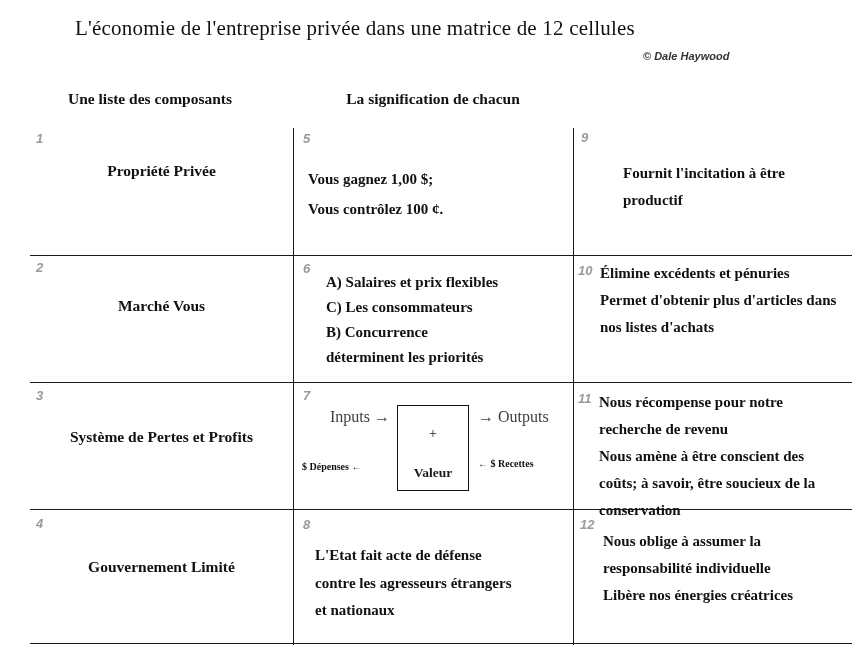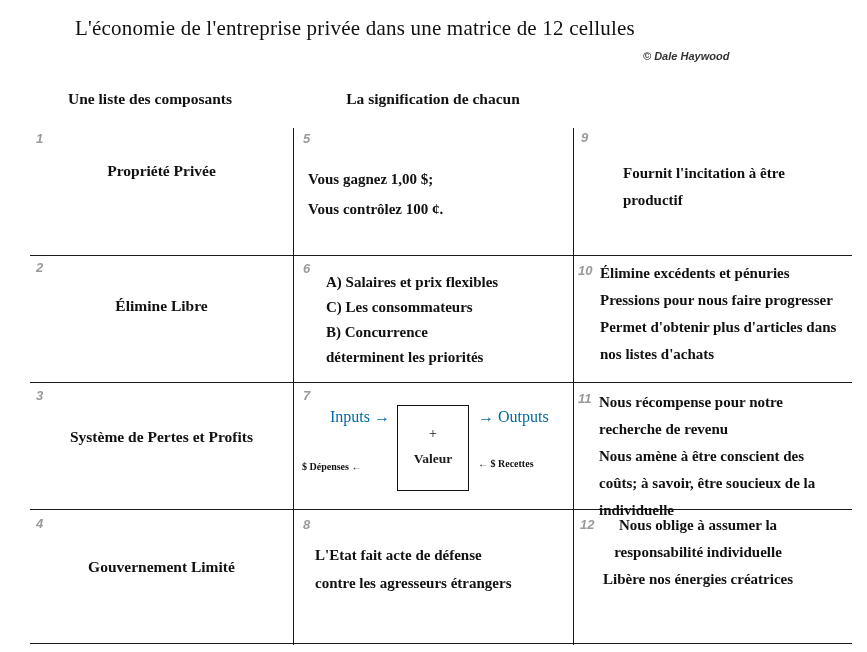--- a/index.html
+++ b/index.html
@@ -55,35 +55,35 @@
     font-size:15.5px;font-weight:700;color:#111;
   }
   .l1{top:162px;} .l2{top:297px;} .l3{top:428px;} .l4{top:558px;}
   .lines{position:absolute;font-size:15px;font-weight:700;color:#111;}
   .c5{left:308px;top:164px;line-height:30px;}
   .c6{left:326px;top:270px;line-height:25px;}
   .c8{left:315px;top:542px;line-height:27.5px;}
   .c9{left:623px;top:160px;line-height:27px;}
   .c10{left:600px;top:260px;line-height:27px;}
   .c11{left:599px;top:389px;line-height:27px;}
-  .c12{left:603px;top:512px;line-height:27px;text-align:center;}
+  .c12{left:603px;top:528px;line-height:27px;}
   
-  .d7-io{position:absolute;font-size:16px;font-weight:400;color:#0369a1;}
+  .d7-io{position:absolute;font-size:16px;font-weight:400;color:#404040;}
   .d7-inputs{left:330px;top:408px;}
   .d7-outputs{left:478px;top:408px;}
   .d7-money{position:absolute;font-size:10px;font-weight:700;color:#111;}
   .d7-depenses{left:302px;top:461px;}
   .d7-recettes{left:478px;top:458px;}
   .d7-box{
     position:absolute;left:397px;top:405px;width:70px;height:84px;
     border:1px solid #111;background:#ffffff;
     display:flex;flex-direction:column;align-items:center;
   }
   .d7-plus{font-size:14px;font-weight:400;margin-top:20px;}
-  .d7-valeur{font-size:13.5px;font-weight:700;margin-top:9px;text-align:center;}
+  .d7-valeur{font-size:13.5px;font-weight:700;margin-top:23px;text-align:center;}
 </style>
 </head>
 <body>
 
 <div class="canvas">
 
   <div class="title">L'économie de l'entreprise privée dans une matrice de 12 cellules</div>
   <div class="credit">© Dale Haywood</div>
 
   <div class="col-header h1">Une liste des composants</div>
@@ -93,21 +93,21 @@
   <div class="vline v2"></div>
   <div class="hline hl1"></div>
   <div class="hline hl2"></div>
   <div class="hline hl3"></div>
   <div class="hline hl4"></div>
 
   <div class="cellnum n1">1</div>
   <div class="c-label l1">Propriété Privée</div>
 
   <div class="cellnum n2">2</div>
-  <div class="c-label l2">Élimine Libre</div>
+  <div class="c-label l2">Marché Vous</div>
 
   <div class="cellnum n3">3</div>
   <div class="c-label l3">Système de Pertes et Profits</div>
 
   <div class="cellnum n4">4</div>
   <div class="c-label l4">Gouvernement Limité</div>
 
   <div class="cellnum n5">5</div>
   <div class="lines c5">
     <div>Vous gagnez 1,00 $;</div>
@@ -129,43 +129,43 @@
   <div class="d7-money d7-recettes">← $ Recettes</div>
   <div class="d7-box">
     <div class="d7-plus">+</div>
     <div class="d7-valeur">Valeur</div>
   </div>
 
   <div class="cellnum n8">8</div>
   <div class="lines c8">
     <div>L'Etat fait acte de défense</div>
     <div>contre les agresseurs étrangers</div>
+    <div>et nationaux</div>
   </div>
 
   <div class="cellnum n9">9</div>
   <div class="lines c9">
     <div>Fournit l'incitation à être</div>
     <div>productif</div>
   </div>
 
   <div class="cellnum n10">10</div>
   <div class="lines c10">
     <div>Élimine excédents et pénuries</div>
-    <div>Pressions pour nous faire progresser</div>
     <div>Permet d'obtenir plus d'articles dans</div>
     <div>nos listes d'achats</div>
   </div>
 
   <div class="cellnum n11">11</div>
   <div class="lines c11">
     <div>Nous récompense pour notre</div>
     <div>recherche de revenu</div>
     <div>Nous amène à être conscient des</div>
     <div>coûts; à savoir, être soucieux de la</div>
-    <div>individuelle</div>
+    <div>conservation</div>
   </div>
 
   <div class="cellnum n12">12</div>
   <div class="lines c12">
     <div>Nous oblige à assumer la</div>
     <div>responsabilité individuelle</div>
     <div>Libère nos énergies créatrices</div>
   </div>
 
 </div>

